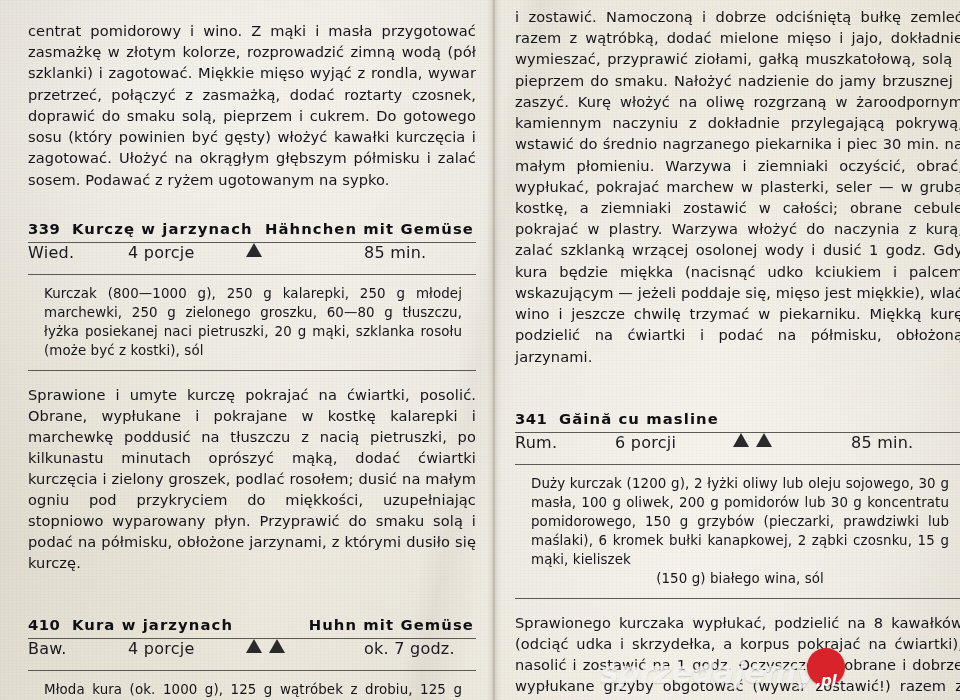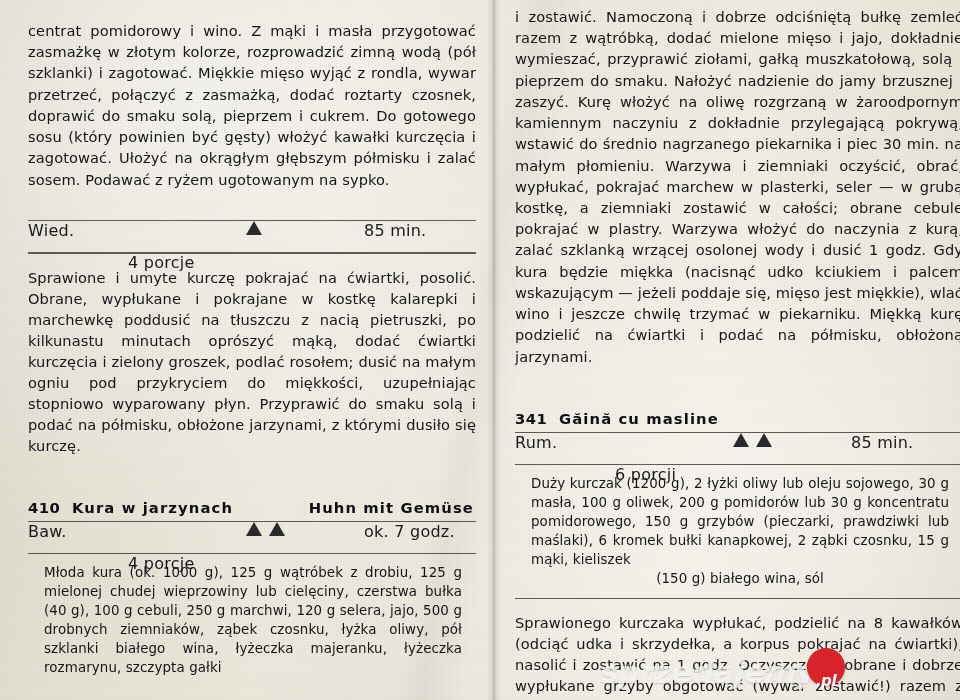--- a/index.html
+++ b/index.html
@@ -98,21 +98,21 @@
 
   .recipe-meta {
     display: flex;
     align-items: flex-start;
     font-size: 16px;
     color: #1a1a1e;
     height: 31px;
     letter-spacing: .25px;
   }
   .meta-origin   { width: 100px; flex: 0 0 100px; }
-  .meta-portions { width: 118px; flex: 0 0 118px; margin-top: 32px; }
+  .meta-portions { width: 118px; flex: 0 0 118px; }
   .meta-diff     { width: 100px; flex: 0 0 100px; display: flex; gap: 7px; align-items: center; }
   .meta-time     { flex: 1 1 auto; margin-left: 18px; }
 
   .tri {
     display: inline-block;
     width: 0; height: 0;
     border-left: 8.5px solid transparent;
     border-right: 8.5px solid transparent;
     border-bottom: 14px solid #2a2a2c;
   }
@@ -179,31 +179,37 @@
   <div id="grain"></div>
   <div id="gutter"></div>
 
   <div class="col" id="col-left">
 
     <p class="body-text">centrat pomidorowy i wino. Z mąki i masła przygotować zasmażkę w złotym kolorze, rozprowadzić zimną wodą (pół szklanki) i zagotować. Miękkie mięso wyjąć z rondla, wywar przetrzeć, połączyć z zasmażką, dodać roztarty czosnek, doprawić do smaku solą, pieprzem i cukrem. Do gotowego sosu (który powinien być gęsty) włożyć kawałki kurczęcia i zagotować. Ułożyć na okrągłym głębszym półmisku i zalać sosem. Podawać z ryżem ugotowanym na sypko.</p>
 
     <div class="spacer-lg"></div>
 
     <div>
+      <div class="recipe-head">
+        <span class="rh-num">339</span>
+        <span class="rh-pl">Kurczę w jarzynach</span>
+        <span class="rh-foreign">Hähnchen mit Gemüse</span>
+      </div>
       <div class="rule"></div>
       <div class="recipe-meta">
         <span class="meta-origin">Wied.</span>
         <span class="meta-portions">4 porcje</span>
         <span class="meta-diff">
           <span class="tri"></span>
         </span>
         <span class="meta-time">85 min.</span>
       </div>
       <div class="rule thin"></div>
 
+      <div class="ingredients">Kurczak (800—1000 g), 250 g kalarepki, 250 g młodej marchewki, 250 g zielonego groszku, 60—80 g tłuszczu, łyżka posiekanej naci pietruszki, 20 g mąki, szklanka rosołu (może być z kostki), sól</div>
 
       <div class="rule thin"></div>
 
       <div class="spacer-sm"></div>
 
       <p class="body-text tight">Sprawione i umyte kurczę pokrajać na ćwiartki, posolić. Obrane, wypłukane i pokrajane w kostkę kalarepki i marchewkę poddusić na tłuszczu z nacią pietruszki, po kilkunastu minutach oprószyć mąką, dodać ćwiartki kurczęcia i zielony groszek, podlać rosołem; dusić na małym ogniu pod przykryciem do miękkości, uzupełniając stopniowo wyparowany płyn. Przyprawić do smaku solą i podać na półmisku, obłożone jarzynami, z którymi dusiło się kurczę.</p>
     </div>
 
     <div class="spacer-lg"></div>
     <div class="spacer-sm"></div>

